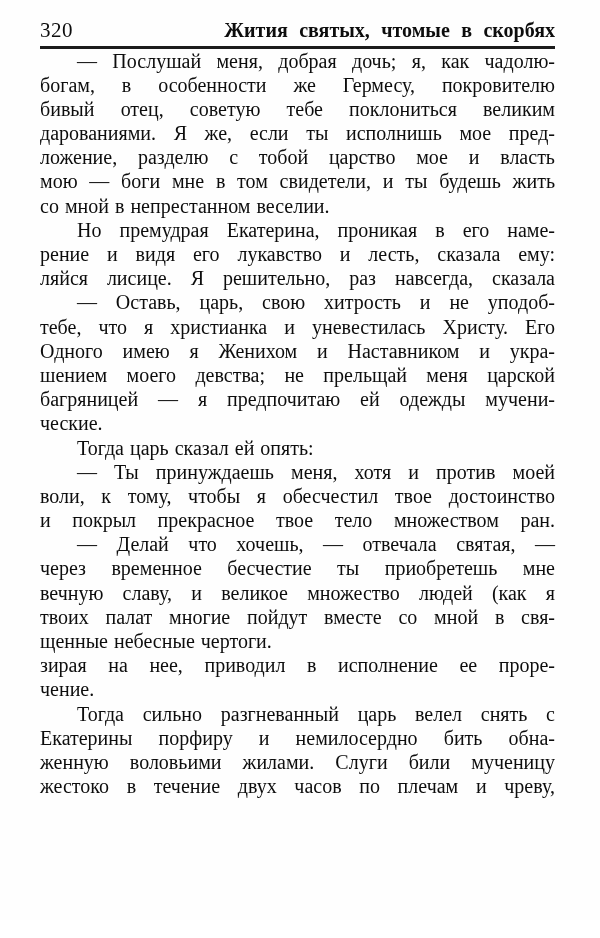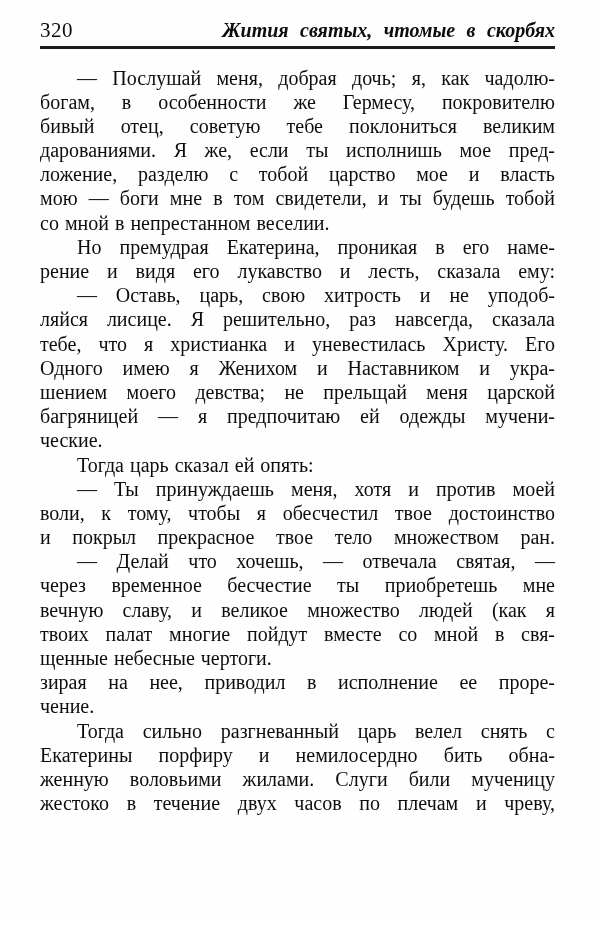--- a/index.html
+++ b/index.html
@@ -26,31 +26,30 @@
     justify-content: space-between;
     align-items: baseline;
     height: 24px;
   }
   .pagenum {
     font-size: 21px;
     letter-spacing: 0.5px;
   }
   .runtitle {
     font-size: 20px;
-    font-style: italic;
     font-weight: 700;
     word-spacing: 0.32em;
   }
   .rule {
     margin-top: 4px;
     height: 2.5px;
     background: #1c1c1c;
   }
   .text-block {
-    margin-top: 17px;
+    margin-top: 0;
   }
   .line {
     font-size: 20px;
     line-height: 24.2px;
     height: 24.2px;
     text-align: justify;
     text-align-last: justify;
     white-space: normal;
     word-spacing: 1px;
   }
@@ -69,26 +68,26 @@
     <span class="pagenum">320</span>
     <span class="runtitle">Жития святых, чтомые в скорбях</span>
   </header>
   <div class="rule"></div>
   <main class="text-block" id="text-block">
       <div class="line first">— Послушай меня, добрая дочь; я, как чадолю-</div>
       <div class="line">богам, в особенности же Гермесу, покровителю</div>
       <div class="line">бивый отец, советую тебе поклониться великим</div>
       <div class="line">дарованиями. Я же, если ты исполнишь мое пред-</div>
       <div class="line">ложение, разделю с тобой царство мое и власть</div>
-      <div class="line">мою — боги мне в том свидетели, и ты будешь тобой</div>
+      <div class="line">мою — боги мне в том свидетели, и ты будешь жить</div>
       <div class="line nojust">со мной в непрестанном веселии.</div>
       <div class="line first">Но премудрая Екатерина, проникая в его наме-</div>
       <div class="line">рение и видя его лукавство и лесть, сказала ему:</div>
+      <div class="line">ляйся лисице. Я решительно, раз навсегда, сказала</div>
       <div class="line first">— Оставь, царь, свою хитрость и не уподоб-</div>
-      <div class="line">ляйся лисице. Я решительно, раз навсегда, сказала</div>
       <div class="line">тебе, что я христианка и уневестилась Христу. Его</div>
       <div class="line">Одного имею я Женихом и Наставником и укра-</div>
       <div class="line">шением моего девства; не прельщай меня царской</div>
       <div class="line">багряницей — я предпочитаю ей одежды мучени-</div>
       <div class="line nojust">ческие.</div>
       <div class="line first nojust">Тогда царь сказал ей опять:</div>
       <div class="line first">— Ты принуждаешь меня, хотя и против моей</div>
       <div class="line">воли, к тому, чтобы я обесчестил твое достоинство</div>
       <div class="line">и покрыл прекрасное твое тело множеством ран.</div>
       <div class="line first">— Делай что хочешь, — отвечала святая, —</div>

